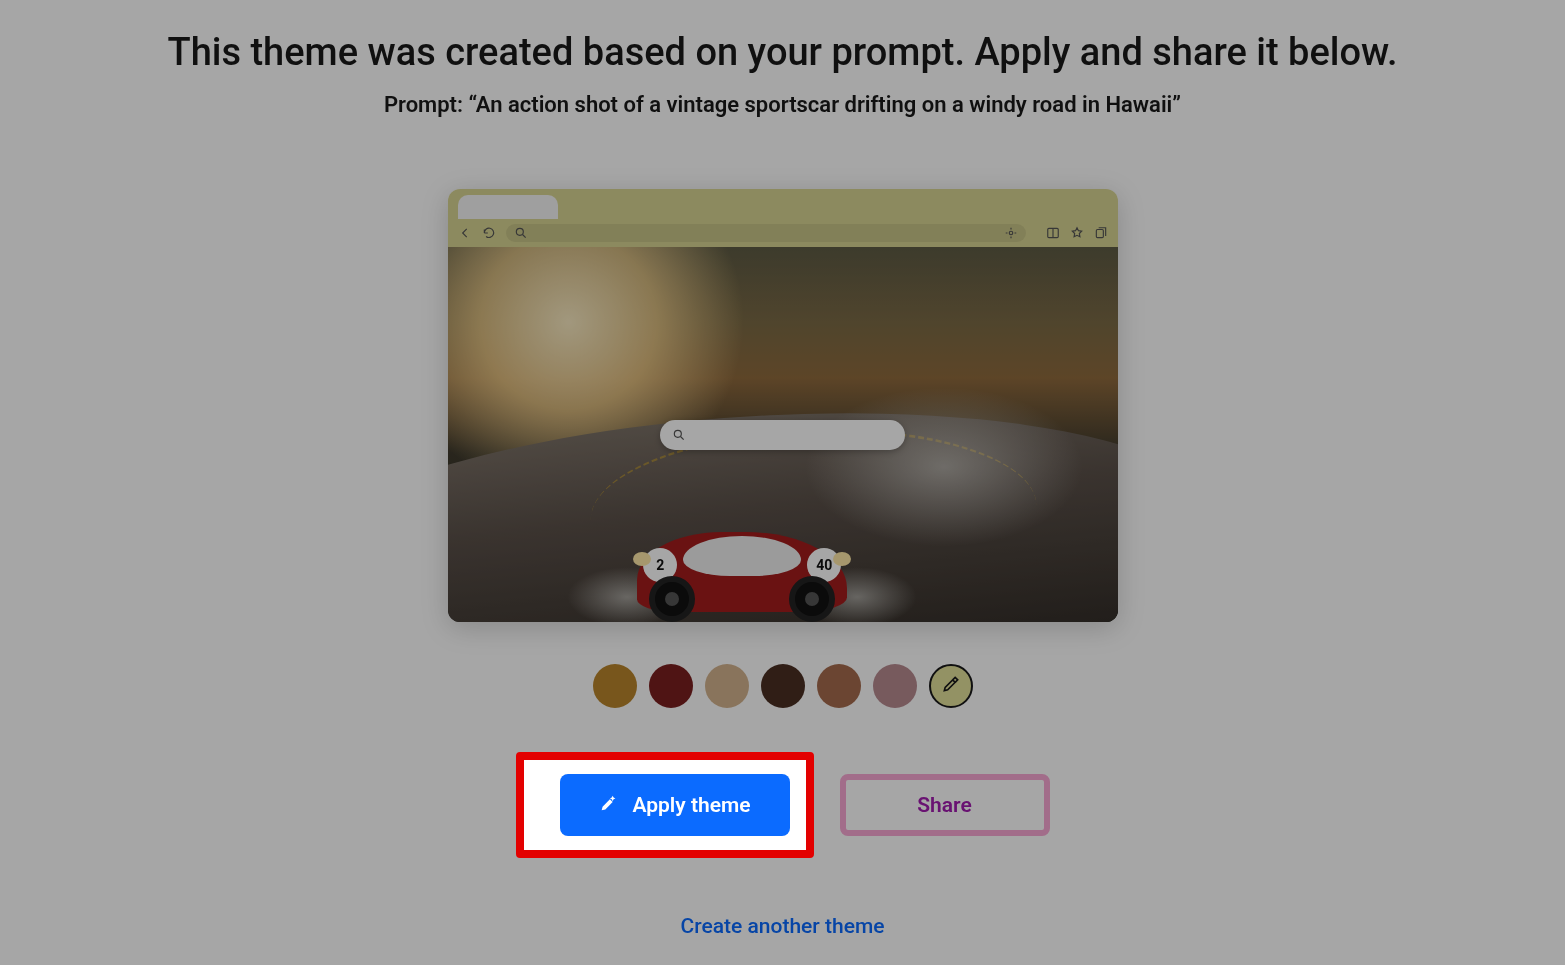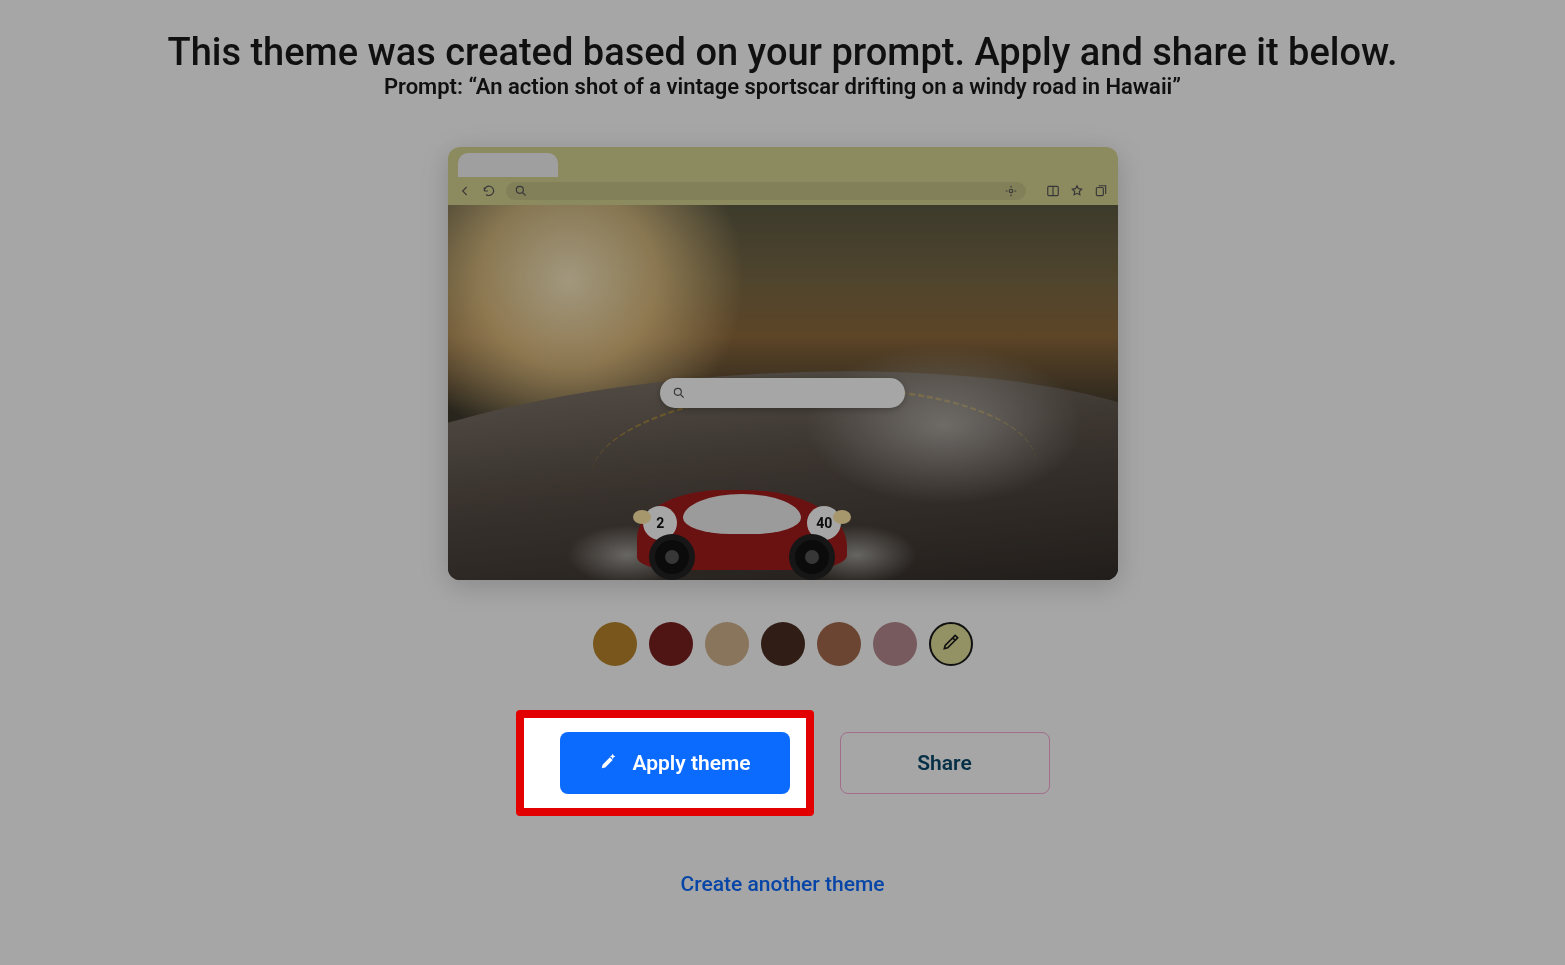--- a/index.html
+++ b/index.html
@@ -28,28 +28,29 @@
     flex-direction: column;
     align-items: center;
     padding-top: 30px;
   }
 
   h1.title {
     font-size: 38px;
     font-weight: 500;
     color: #1a1a1a;
     text-align: center;
+    margin-bottom: 18px;
   }
 
   .prompt-line {
     font-size: 22px;
     font-weight: 600;
     color: #1a1a1a;
     text-align: center;
-    margin-bottom: 48px;
+    margin-bottom: 72px;
   }
 
   
   .browser-card {
     width: 670px;
     border-radius: 12px;
     overflow: hidden;
     box-shadow: 0 6px 28px rgba(0,0,0,0.18);
     background: #fff;
   }
@@ -204,21 +205,21 @@
     height:62px; border-radius:8px; font-size:21px; font-weight:600;
     display:flex; align-items:center; justify-content:center; gap:12px;
     cursor:pointer; padding:0 36px;
     font-family: inherit;
   }
   .btn.primary{
     background:#0b6bff; color:#fff; border:none; min-width:230px;margin-left:20px;
   }
   .btn.primary svg{width:22px;height:22px;fill:#fff;}
   .btn.secondary{
-    background:#fff; color:#0c4a6e; border:1px solid #f9a8d4; min-width:210px;
+    background:#fff; color:#a21caf; border:6px solid #f9a8d4; min-width:210px;
   }
 
   
   .highlight-box{
     position:relative;
     padding:14px 16px;
     border:8px solid #e30000;
     border-radius:4px;
     background:#fff;
     z-index:60; 

